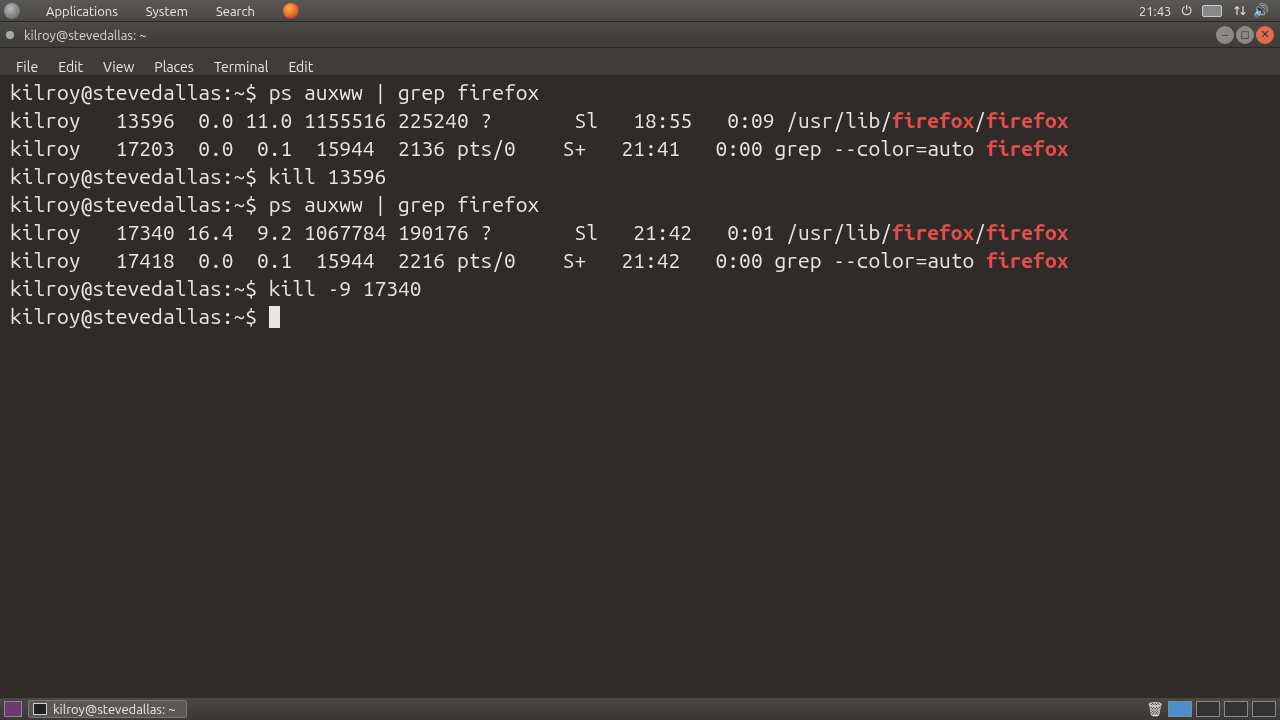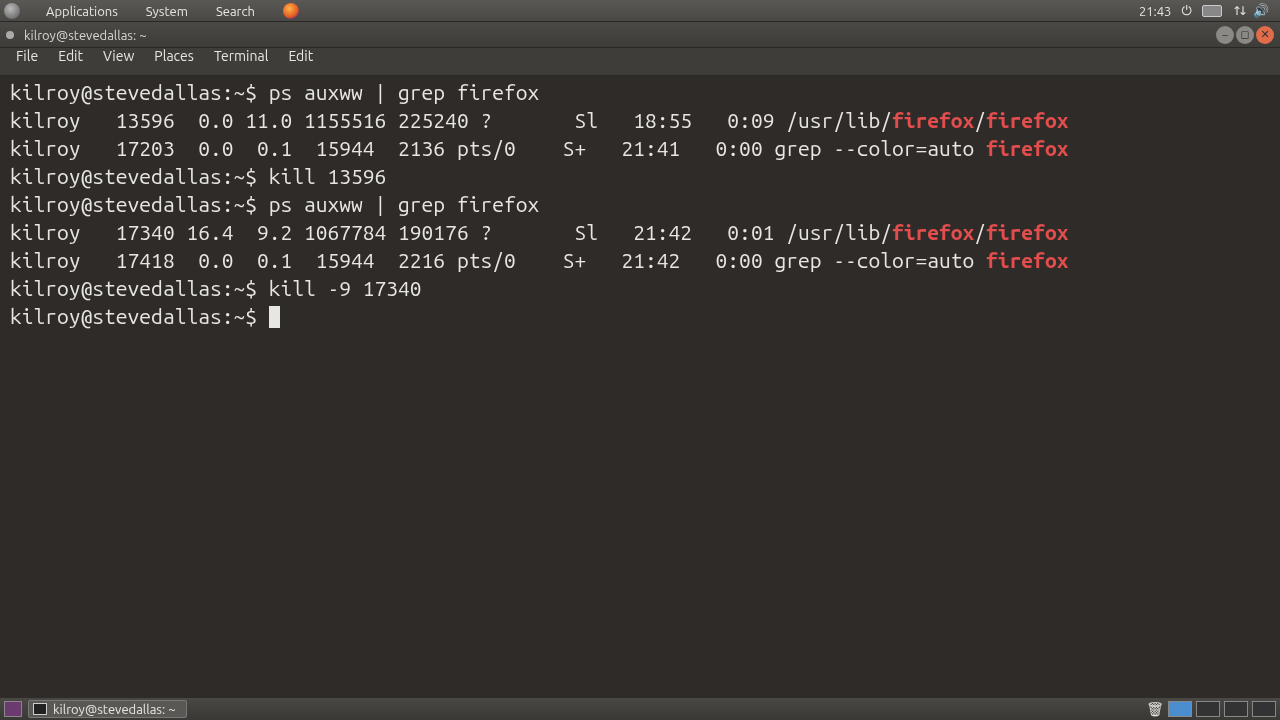--- a/index.html
+++ b/index.html
@@ -64,21 +64,21 @@
     font-size:11px;color:#333;
   }
   .wc-min{background:#8b8986;}
   .wc-max{background:#8b8986;}
   .wc-close{background:#e06c4a;}
 
   
   .menubar {
     height:28px;
     background:#3f3d3a;
-    display:flex;align-items:flex-start;
+    display:flex;align-items:flex-end;
     padding:0 6px;
     color:#e8e6e3;font-size:14px;
     border-bottom:1px solid #2a2826;
   }
   .menu-item{padding:0 10px;cursor:pointer;}
 
   
   .terminal {
     background:#2e2b28;
     color:#e8e6e3;

